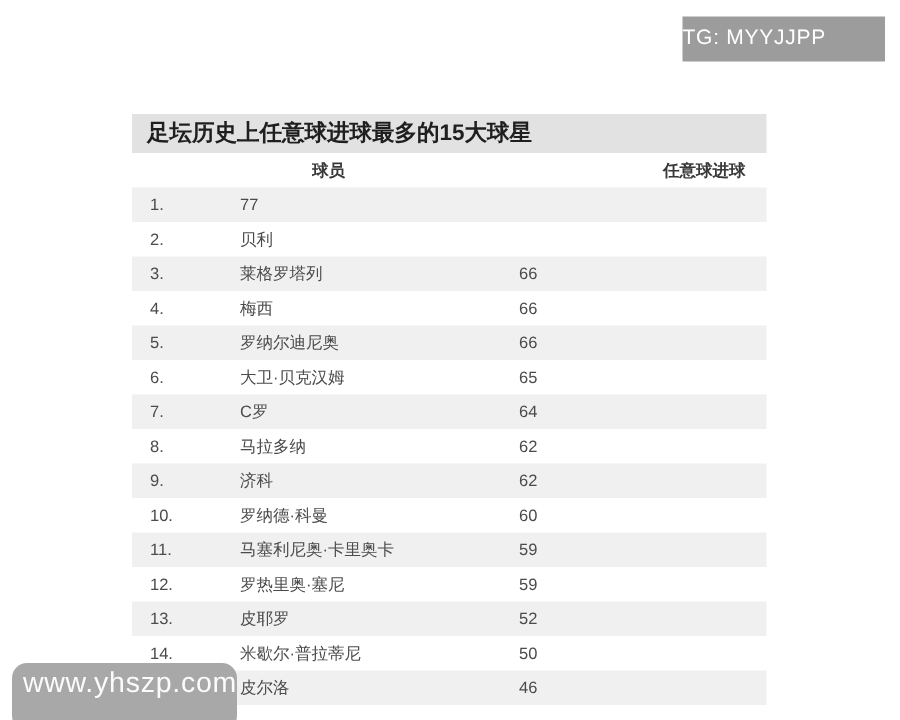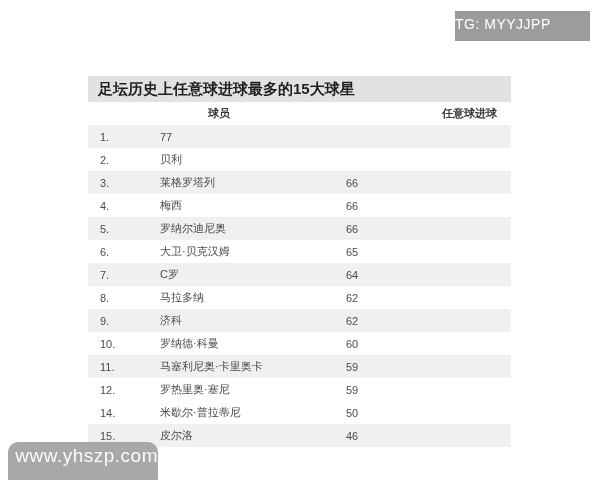--- a/index.html
+++ b/index.html
@@ -171,20 +171,25 @@
         <div class="trow alt">
           <div class="col-rank">11.</div>
           <div class="col-player">马塞利尼奥·卡里奥卡</div>
           <div class="col-goals">59</div>
         </div>
         <div class="trow">
           <div class="col-rank">12.</div>
           <div class="col-player">罗热里奥·塞尼</div>
           <div class="col-goals">59</div>
         </div>
+        <div class="trow alt">
+          <div class="col-rank">13.</div>
+          <div class="col-player">皮耶罗</div>
+          <div class="col-goals">52</div>
+        </div>
         <div class="trow">
           <div class="col-rank">14.</div>
           <div class="col-player">米歇尔·普拉蒂尼</div>
           <div class="col-goals">50</div>
         </div>
         <div class="trow alt">
           <div class="col-rank">15.</div>
           <div class="col-player">皮尔洛</div>
           <div class="col-goals">46</div>
         </div>

